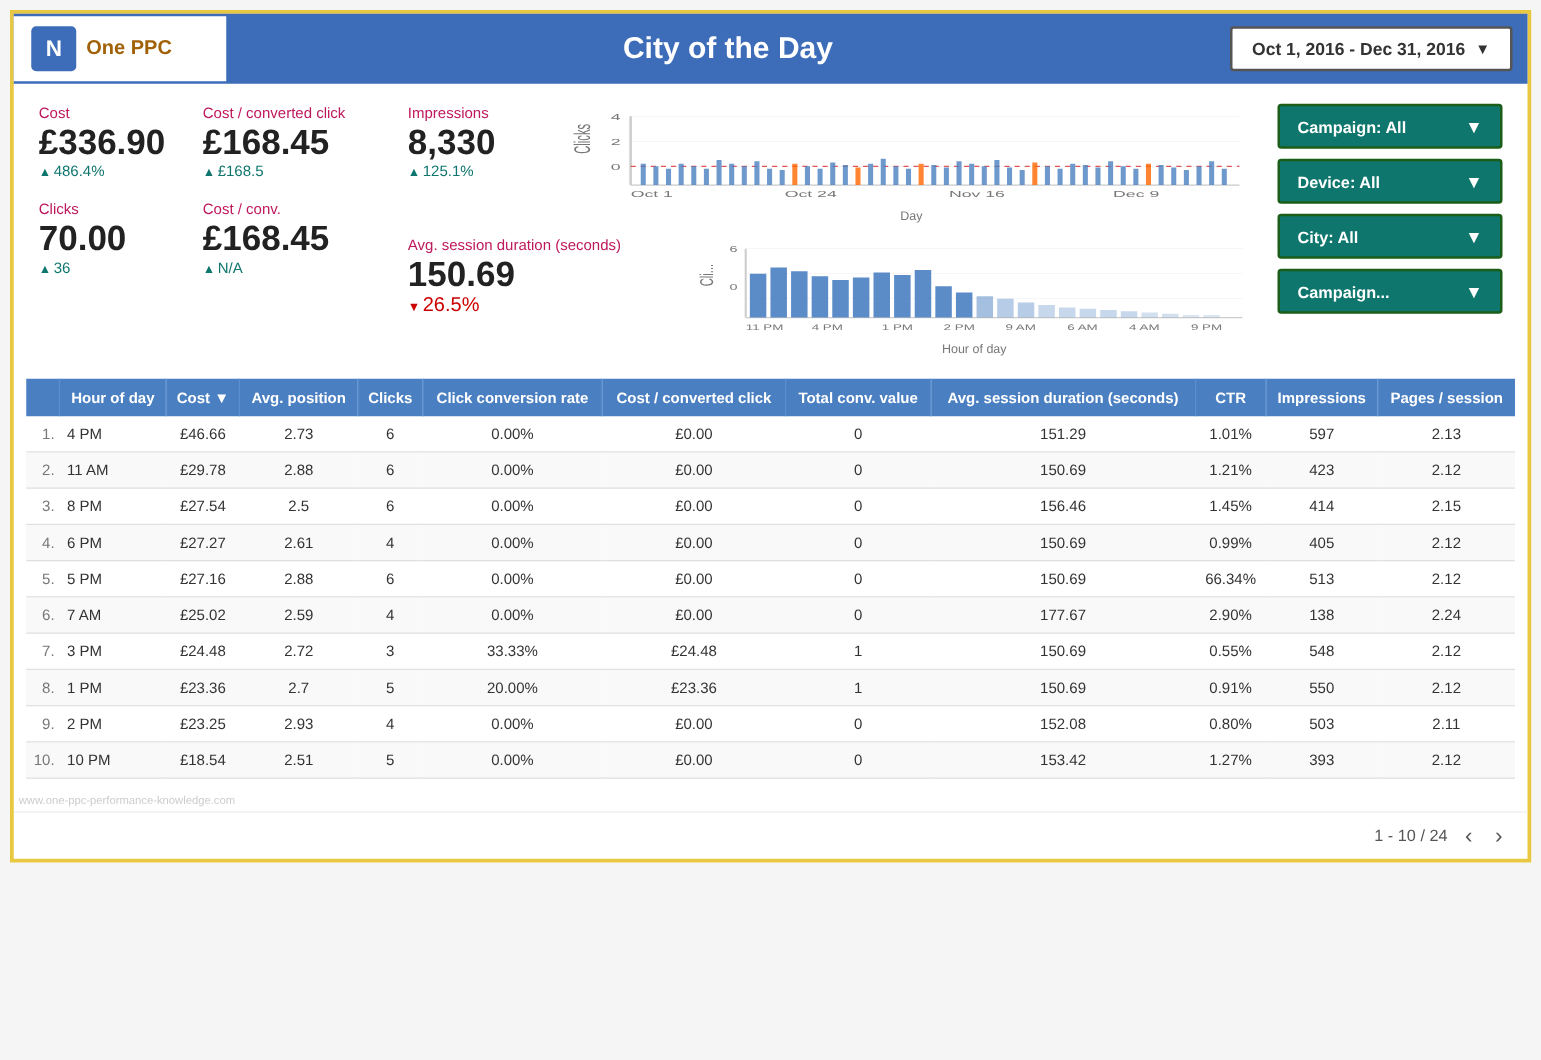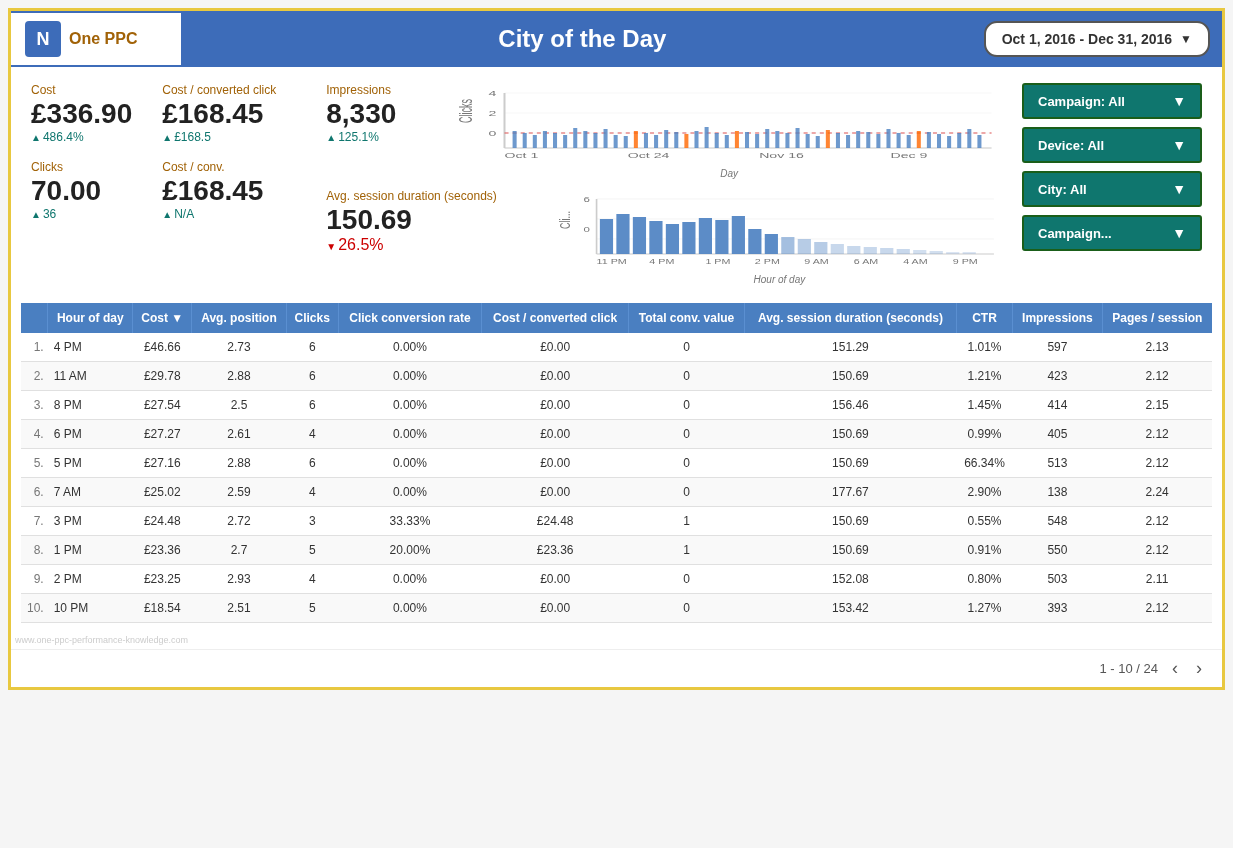--- a/index.html
+++ b/index.html
@@ -50,21 +50,21 @@
       flex: 1;
       text-align: center;
       color: white;
       font-size: 24px;
       font-weight: bold;
       padding: 14px 0;
     }
     .date-range-btn {
       background: white;
       border: 2px solid #555;
-      border-radius: 13px;
+      border-radius: 3px;
       padding: 8px 16px;
       font-size: 14px;
       font-weight: bold;
       color: #333;
       cursor: pointer;
       margin-right: 12px;
       display: flex;
       align-items: center;
       gap: 8px;
     }
@@ -76,21 +76,21 @@
       padding: 16px 20px 8px 20px;
       gap: 0;
       align-items: flex-start;
     }
     .metric-group {
       flex: 0 0 auto;
       padding-right: 30px;
     }
     .metric-label {
       font-size: 12px;
-      color: #a16207;
+      color: #be185d;
       margin-bottom: 2px;
     }
     .metric-value {
       font-size: 28px;
       font-weight: bold;
       color: #222;
       line-height: 1.1;
     }
     .metric-change-up {
       color: #0f766e;
@@ -133,21 +133,20 @@
     
     .mini-chart {
       width: 100%;
       height: 80px;
     }
     .chart-label {
       font-size: 10px;
       color: #777;
       text-align: center;
       margin-top: 2px;
-      font-style: italic;
     }
 
     
     .table-section {
       padding: 10px 10px 10px 10px;
     }
     table {
       width: 100%;
       border-collapse: collapse;
       font-size: 12px;

